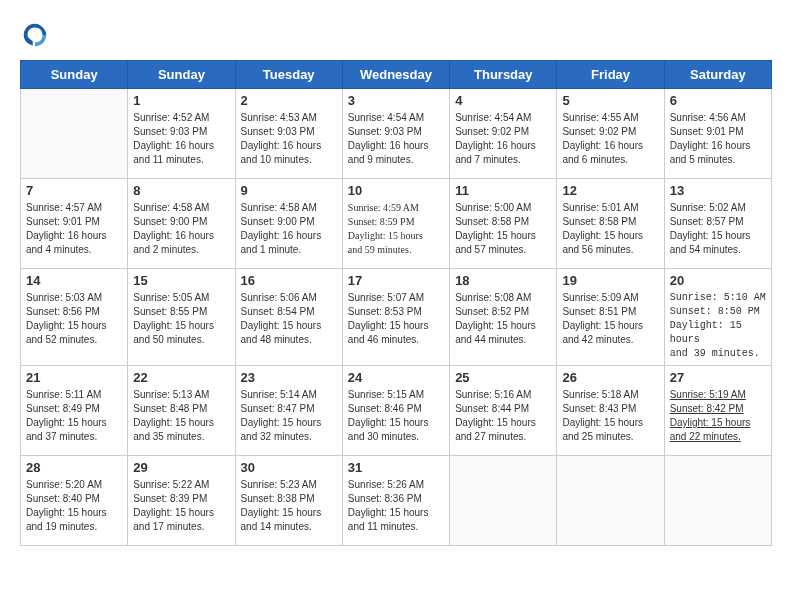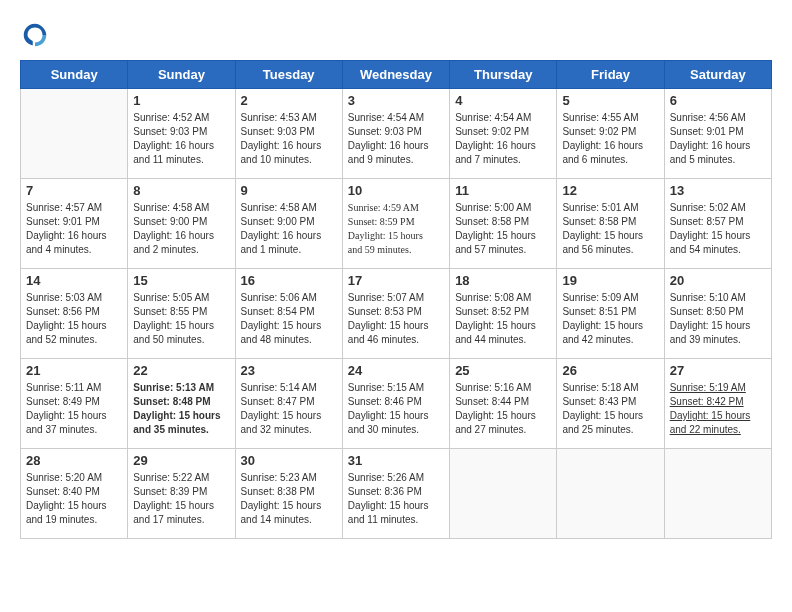--- a/index.html
+++ b/index.html
@@ -251,37 +251,37 @@
         </td>
         <td>
           <div class="day-num">19</div>
           <div class="day-info" style="white-space: pre-line;">Sunrise: 5:09 AM
 Sunset: 8:51 PM
 Daylight: 15 hours
 and 42 minutes.</div>
         </td>
         <td>
           <div class="day-num">20</div>
-          <div class="day-info" style="white-space: pre-line;">Sunrise: 5:10 AM
+          <div class="day-info" style="white-space: pre-line; font-family: Liberation Mono, monospace;">Sunrise: 5:10 AM
 Sunset: 8:50 PM
 Daylight: 15 hours
 and 39 minutes.</div>
         </td>
       </tr>
       <tr class="week-row">
         <td>
           <div class="day-num">21</div>
           <div class="day-info" style="white-space: pre-line;">Sunrise: 5:11 AM
 Sunset: 8:49 PM
 Daylight: 15 hours
 and 37 minutes.</div>
         </td>
         <td>
           <div class="day-num">22</div>
-          <div class="day-info" style="white-space: pre-line; font-weight: bold;">Sunrise: 5:13 AM
+          <div class="day-info" style="white-space: pre-line;">Sunrise: 5:13 AM
 Sunset: 8:48 PM
 Daylight: 15 hours
 and 35 minutes.</div>
         </td>
         <td>
           <div class="day-num">23</div>
           <div class="day-info" style="white-space: pre-line;">Sunrise: 5:14 AM
 Sunset: 8:47 PM
 Daylight: 15 hours
 and 32 minutes.</div>

